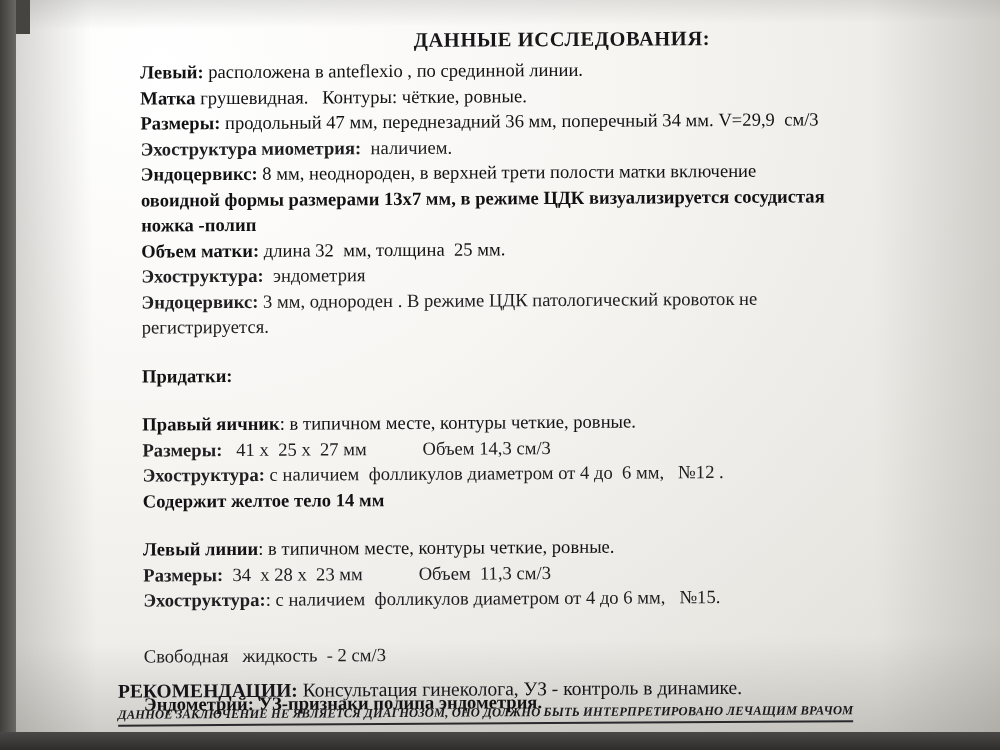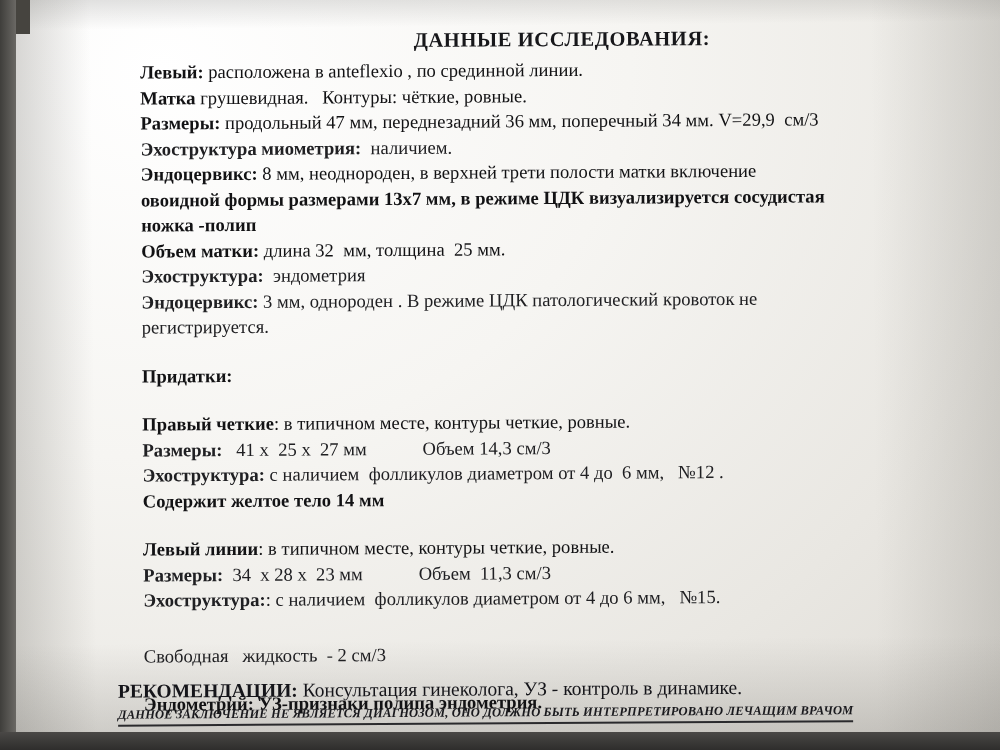--- a/index.html
+++ b/index.html
@@ -175,21 +175,21 @@
     <div class="line"><span class="b">Эндоцервикс:</span><span> 3 мм, однороден . В режиме ЦДК патологический кровоток не</span></div>
 
     <div class="line">регистрируется.</div>
 
     <div class="gap-md"></div>
 
     <div class="line b dark">Придатки:</div>
 
     <div class="gap-md"></div>
 
-    <div class="line dark"><span class="b">Правый четкие</span><span>: в типичном месте, контуры четкие, ровные.</span></div>
+    <div class="line dark"><span class="b">Правый яичник</span><span>: в типичном месте, контуры четкие, ровные.</span></div>
 
     <div class="line"><span class="b">Размеры:</span><span>   41 х  25 х  27 мм            Объем 14,3 см/3</span></div>
 
     <div class="line"><span class="b">Эхоструктура:</span><span> с наличием  фолликулов диаметром от 4 до  6 мм,   №12 .</span></div>
 
     <div class="line b dark">Содержит желтое тело 14 мм</div>
 
     <div class="gap-md"></div>
 
     <div class="line dark"><span class="b">Левый линии</span><span>: в типичном месте, контуры четкие, ровные.</span></div>

